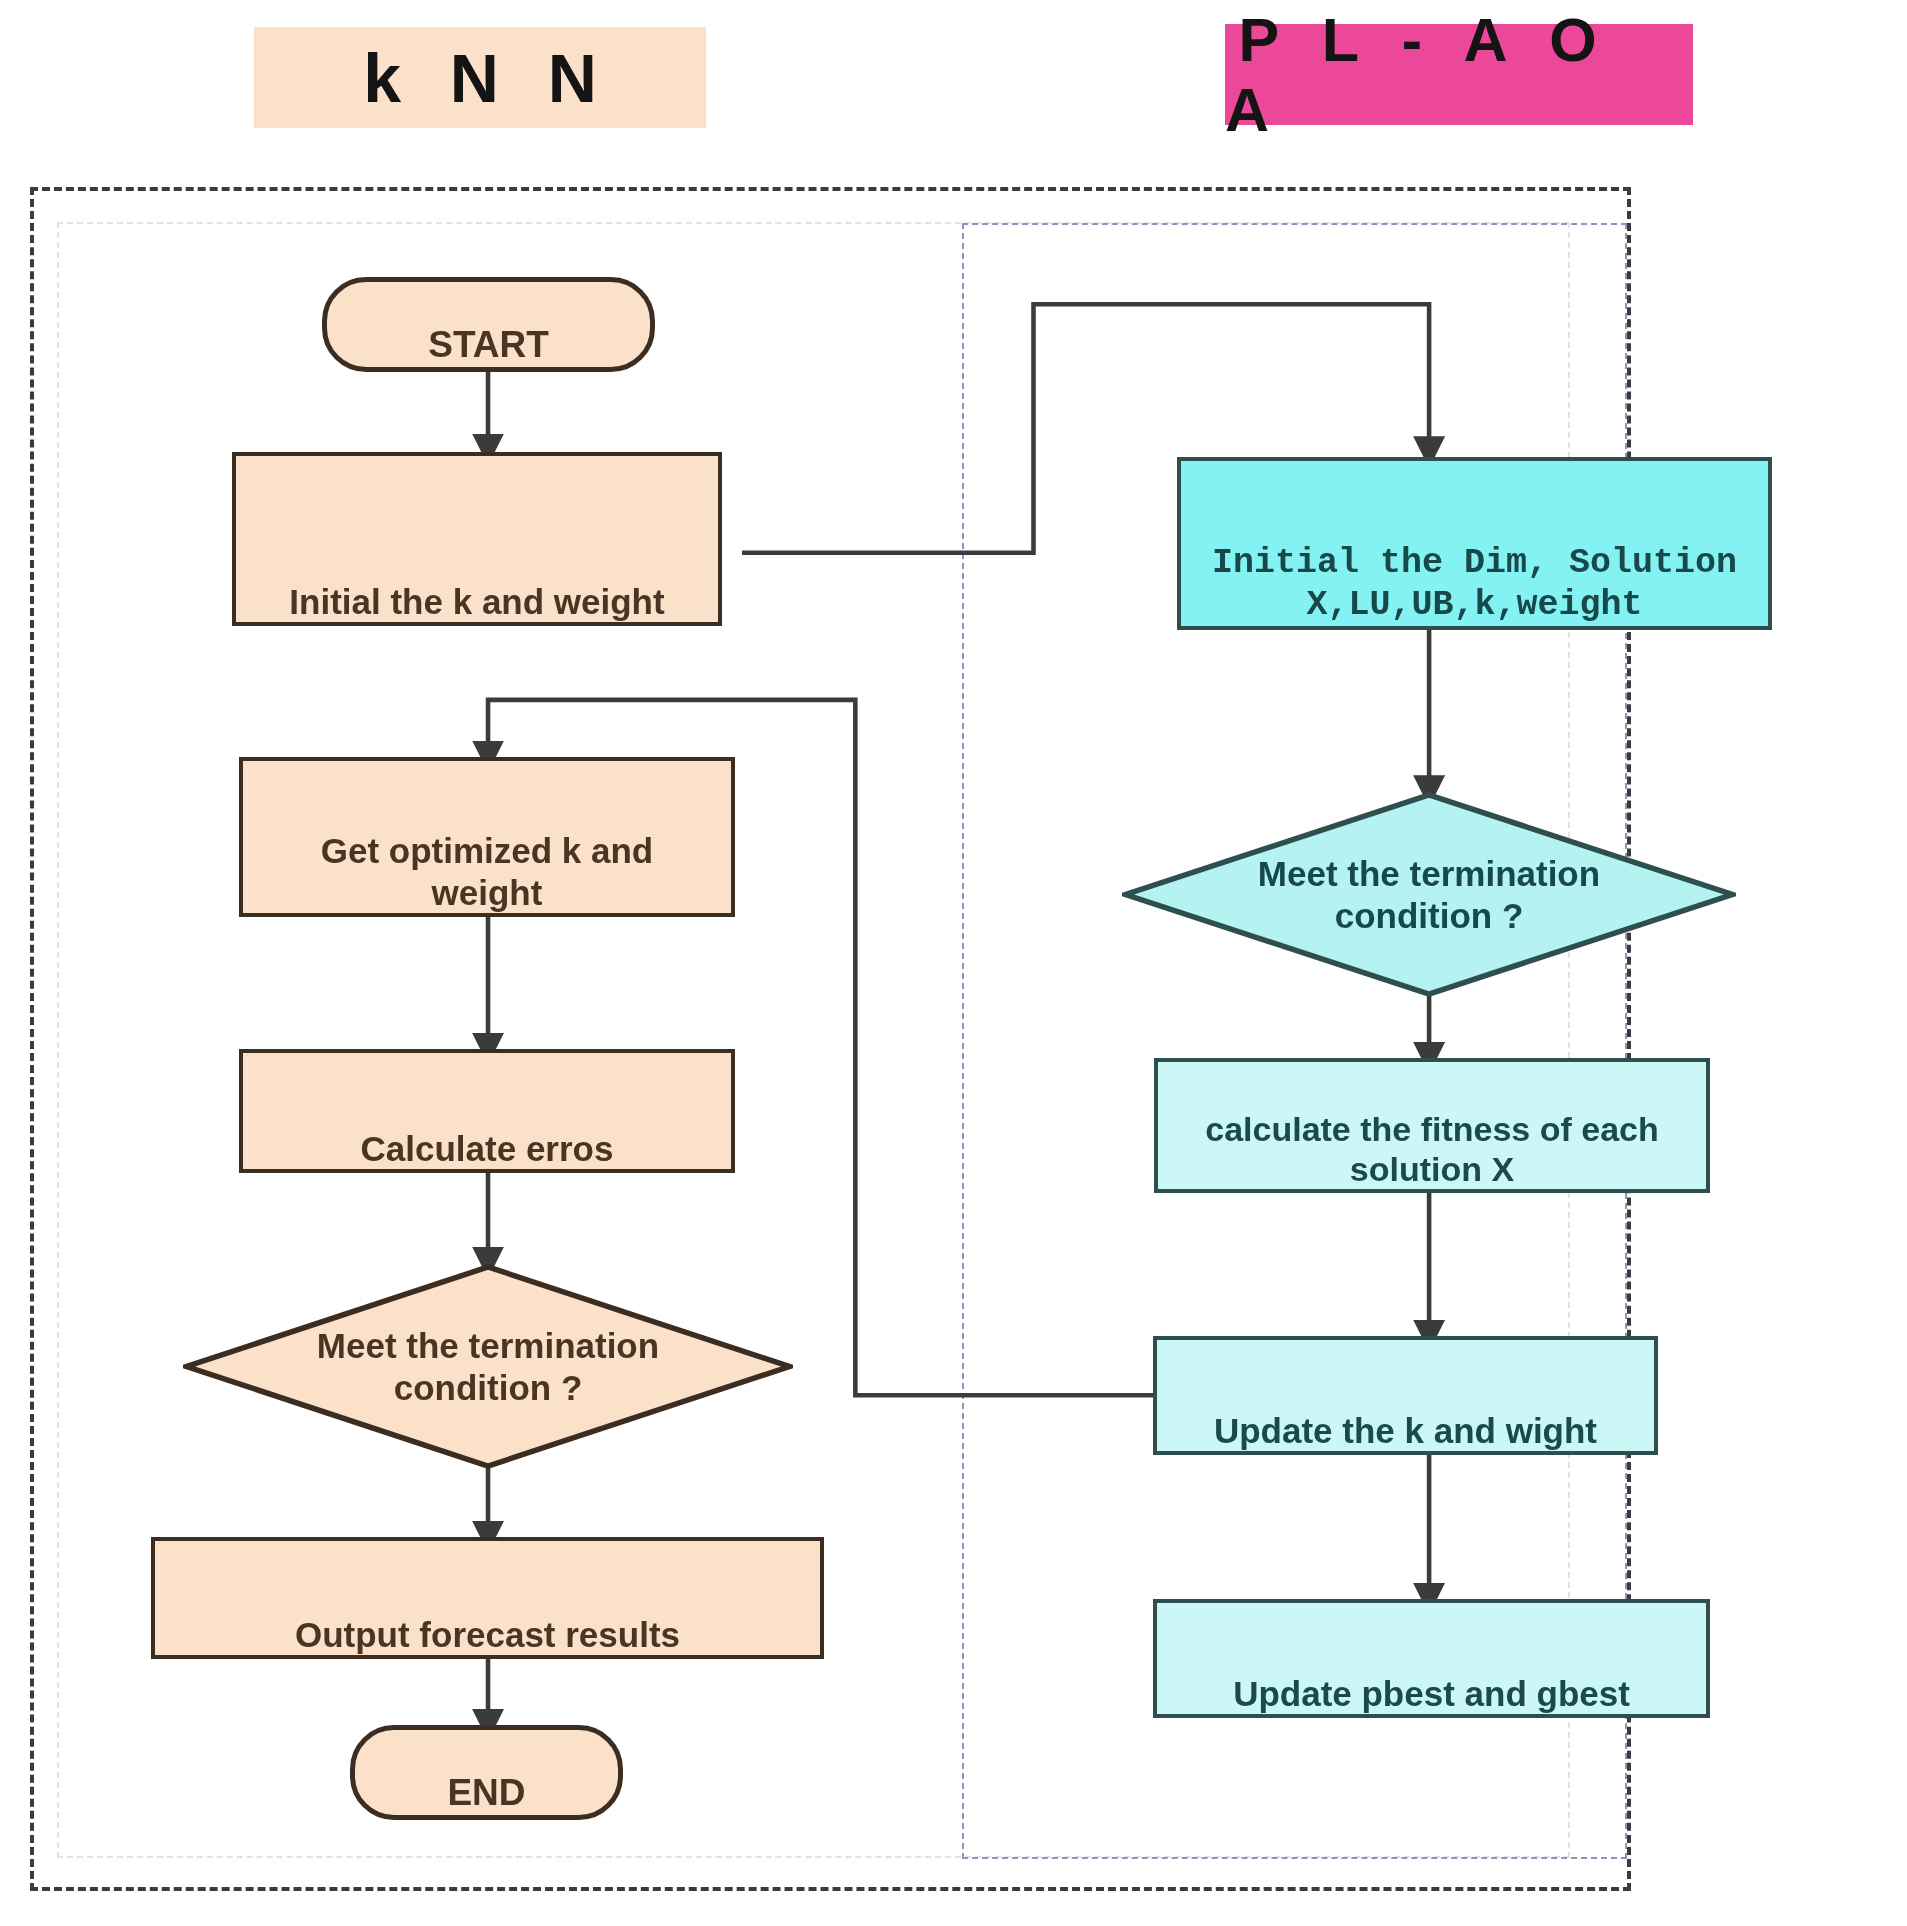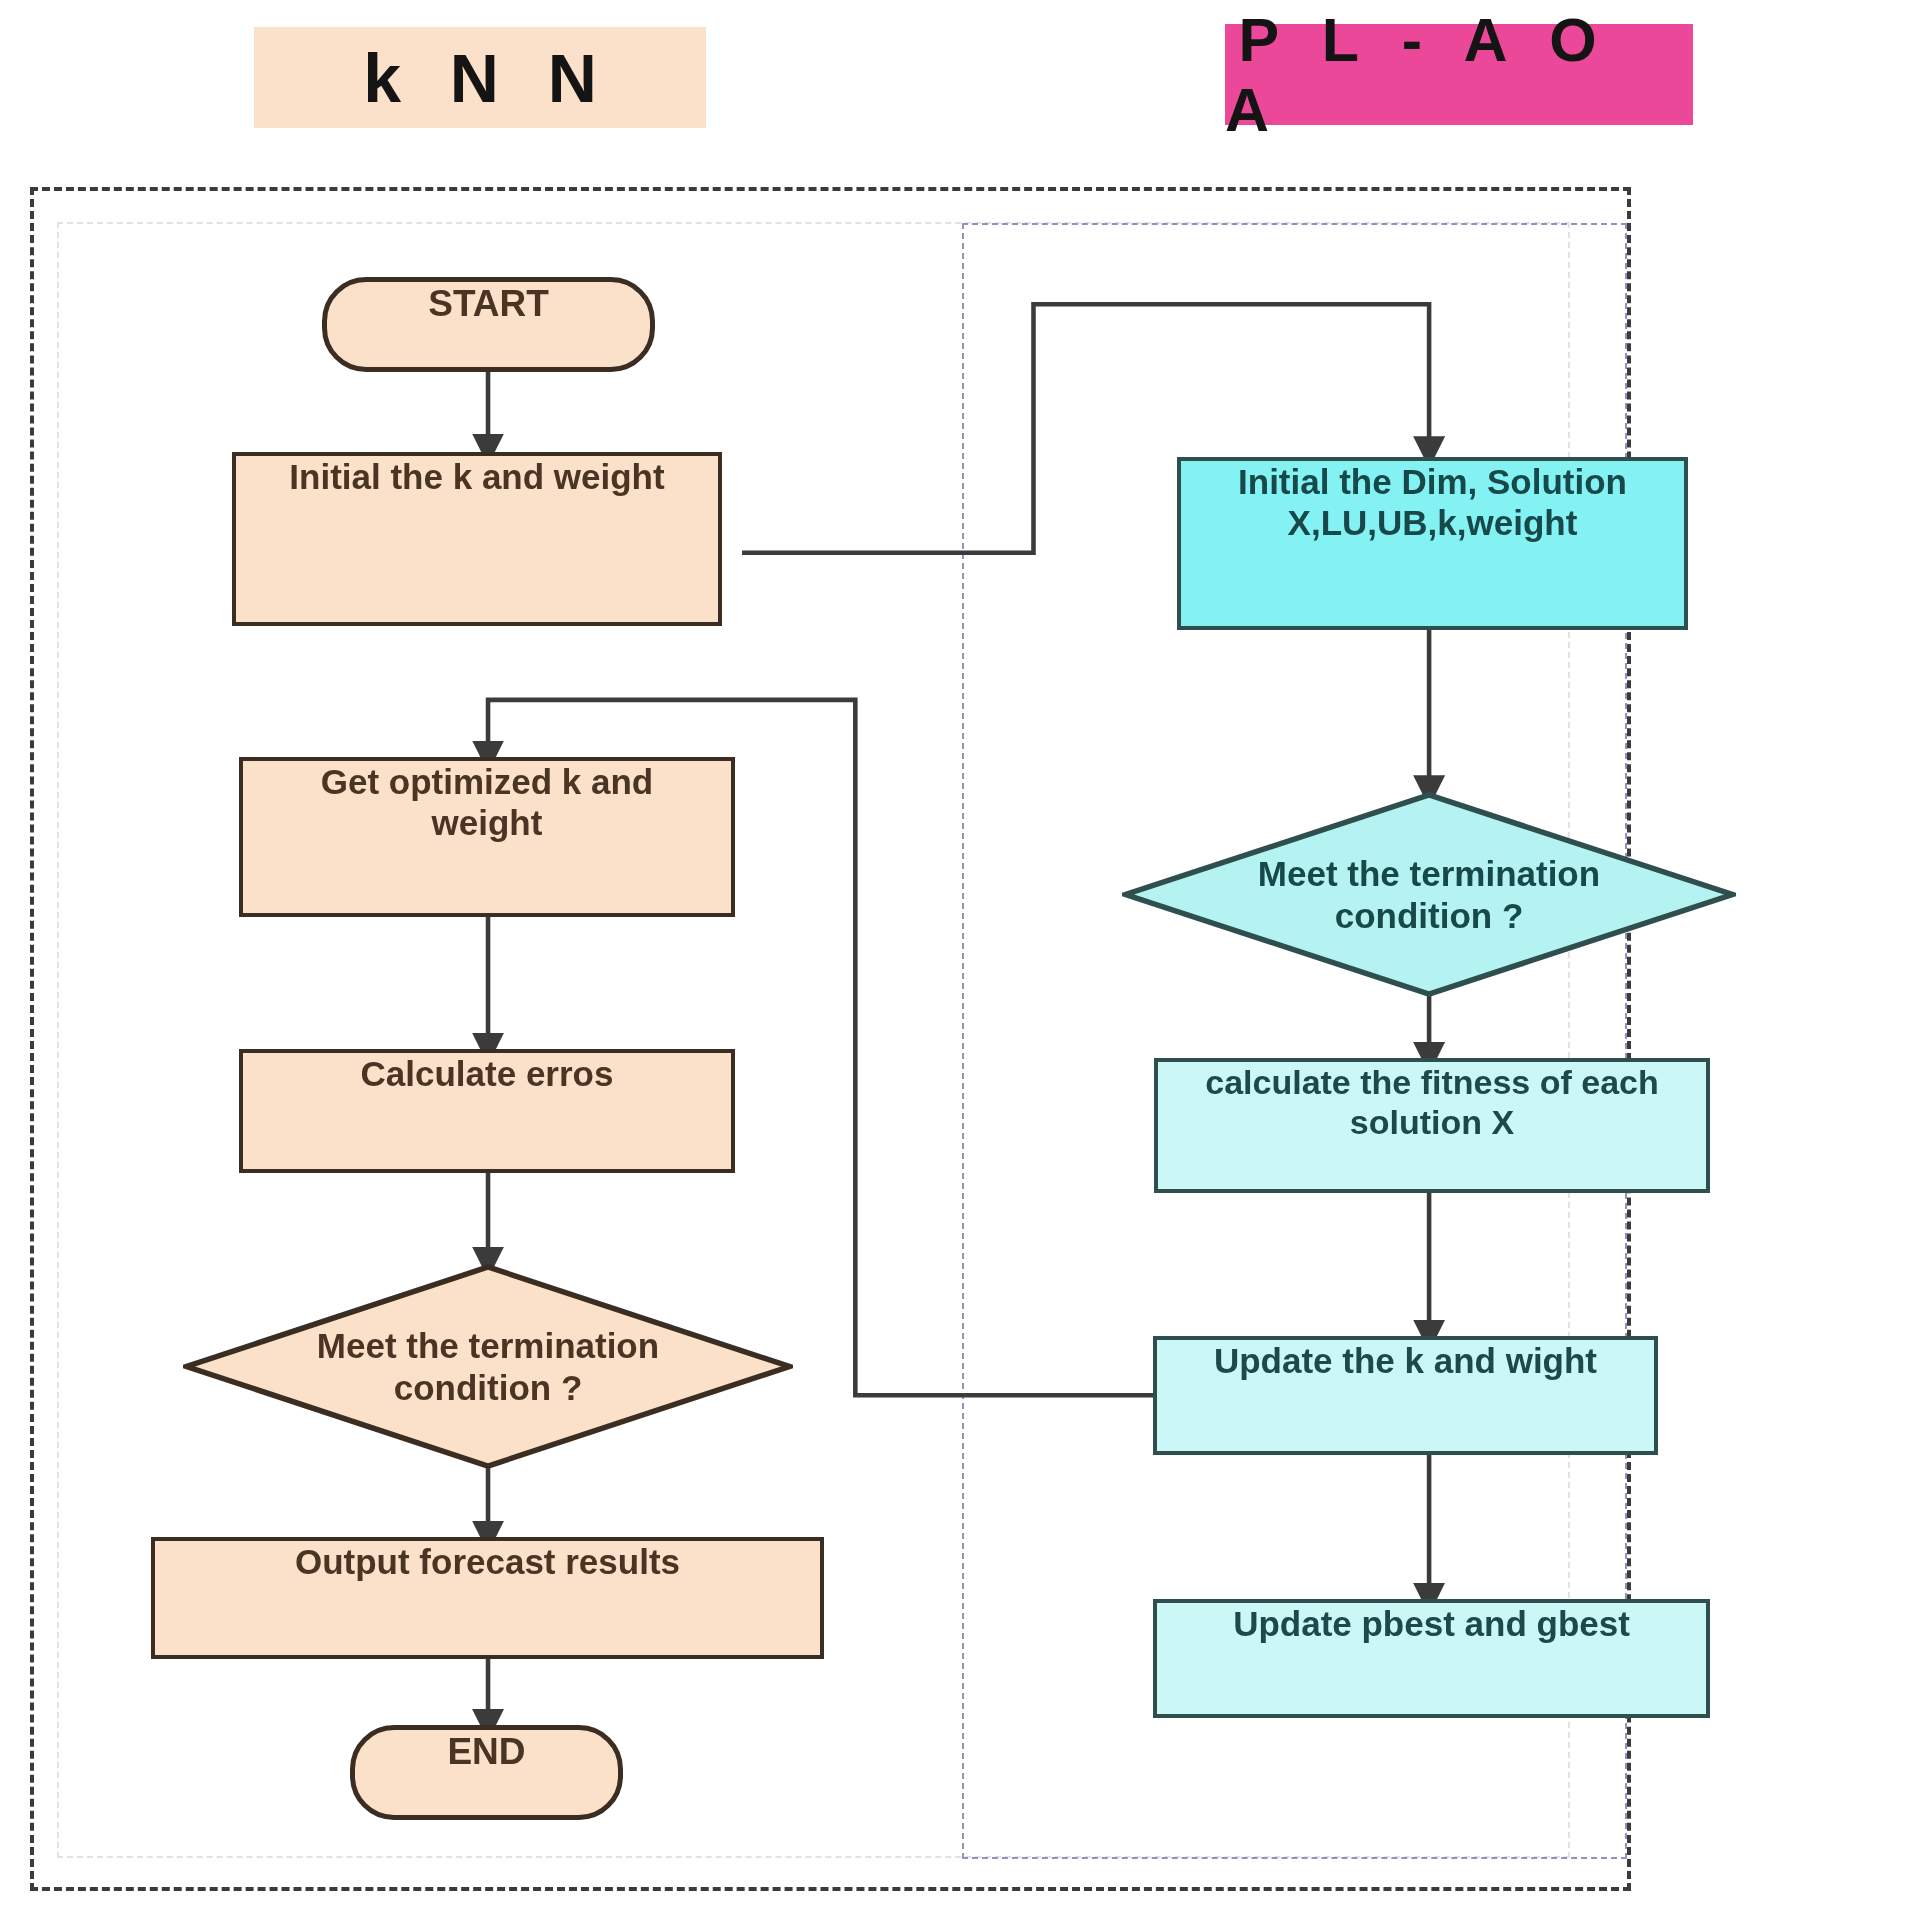--- a/index.html
+++ b/index.html
@@ -72,21 +72,21 @@
     width: 665px;
     height: 1636px;
     border: 2.7px dashed #8d93bd;
   }
 
   
   .node {
     position: absolute;
     box-sizing: border-box;
     display: flex;
-    align-items: flex-start;
+    align-items: flex-end;
     justify-content: center;
     text-align: center;
     font-weight: 700;
     line-height: 1.18;
     z-index: 5;
   }
   .node .node-label { display: block; padding: 0 9.1px; }
 
   .peach {
     background: #fbe0ca;
@@ -218,21 +218,21 @@
   </div>
 
   <div class="node peach" style="left:151px; top:1537px; width:673px; height:122px; font-size:35px;">
     <span class="node-label">Output forecast results</span>
   </div>
 
   <div class="node peach-term" style="left:350px; top:1725px; width:273px; height:95px; font-size:37px;">
     <span class="node-label">END</span>
   </div>
 
-  <div class="node cyan-strong" style="left:1177px; top:457px; width:511px; height:173px; font-size:35px;">
+  <div class="node cyan-strong" style="left:1177px; top:457px; width:595px; height:173px; font-size:35px;font-family:Liberation Mono, monospace;">
     <span class="node-label">
       <span>Initial the Dim, Solution</span><br>
       <span>X,LU,UB,k,weight</span>
     </span>
   </div>
 
   <div class="diamond-wrap" style="left:1122px; top:791px; width:614px; height:207px;">
     <svg width="614" height="207" viewBox="0 0 672 226">
       <polygon points="336,4 668,113 336,222 4,113" fill="#b5f2f2" stroke="#2f4f4f" stroke-width="6"></polygon>
     </svg>

